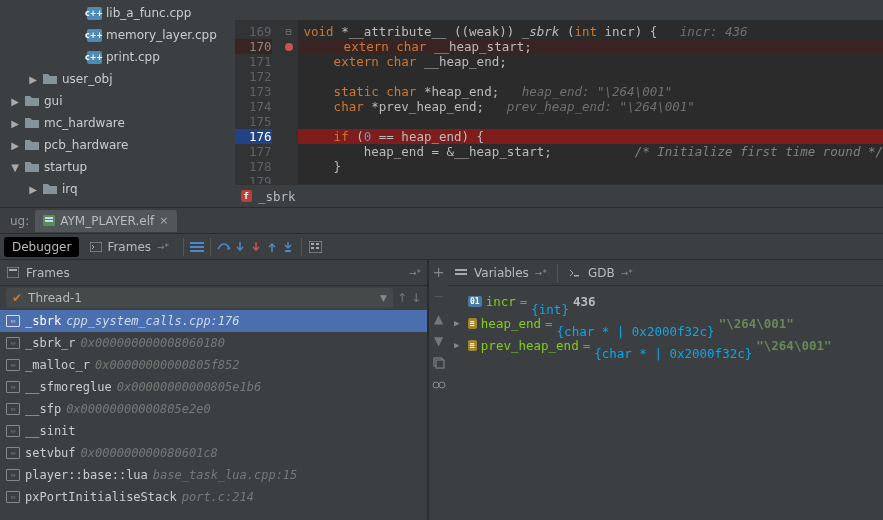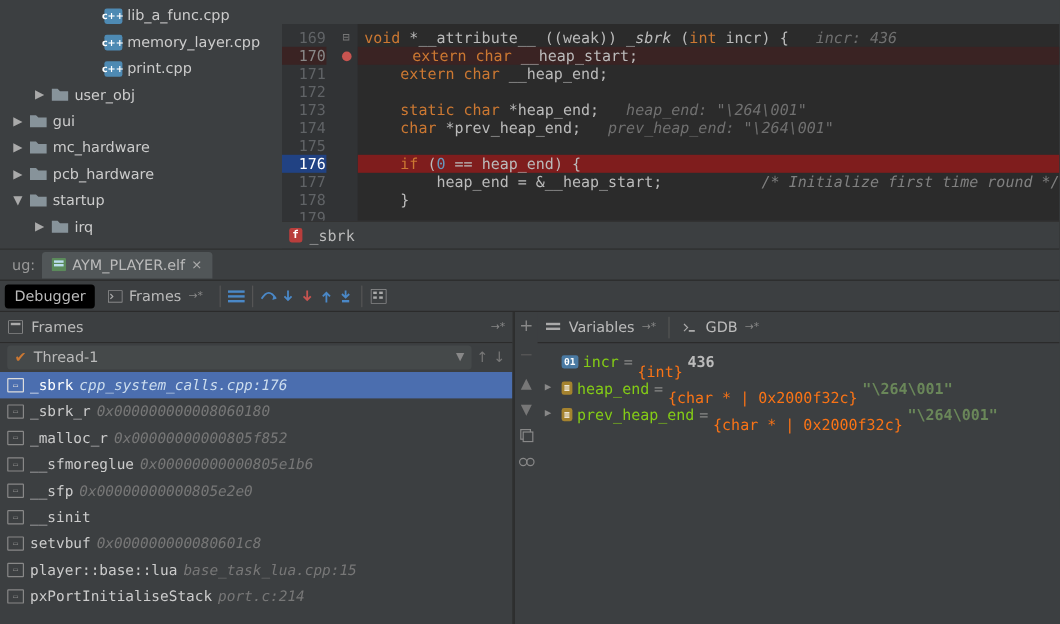--- a/index.html
+++ b/index.html
@@ -60,21 +60,21 @@
 .frame .loc { color: #777; font-style:italic; }
 .frame.sel .loc { color: #cde; font-style:italic;}
 .var-list { flex: 1; padding: 4px 0; font-family: "DejaVu Sans Mono", monospace; font-size:12.5px;}
 .var-row { height: 22px; display: flex; align-items: center; padding-left: 6px; gap:4px;}
 .var-row .ar { width:10px; color:#888; font-size:9px;}
 .var-badge { font-size:8px; font-weight:bold; padding:1px 2px; border-radius:2px; color:#fff;}
 .badge-oi { background:#4a7aa3;}
 .badge-f { background:#a5832f;}
 .var-name { color: #84cc16; font-weight:normal;}
 .var-eq { color:#888;}
-.var-type { color: #f97316; margin-top: 17px; }
+.var-type { color: #0ea5e9; margin-top: 17px; }
 .var-val { color: #6a8759; font-weight:bold;}
 .side-tools { width: 20px; display:flex; flex-direction:column; align-items:center; gap:8px; padding-top:4px; border-left:1px solid #2b2b2b;}
 .arrow-btn { color:#777; font-size:12px;}
 .dd { color:#888; font-size:9px;}
 svg { display:block;}
 </style>
 </head>
 <body>
 
 <div class="top">

